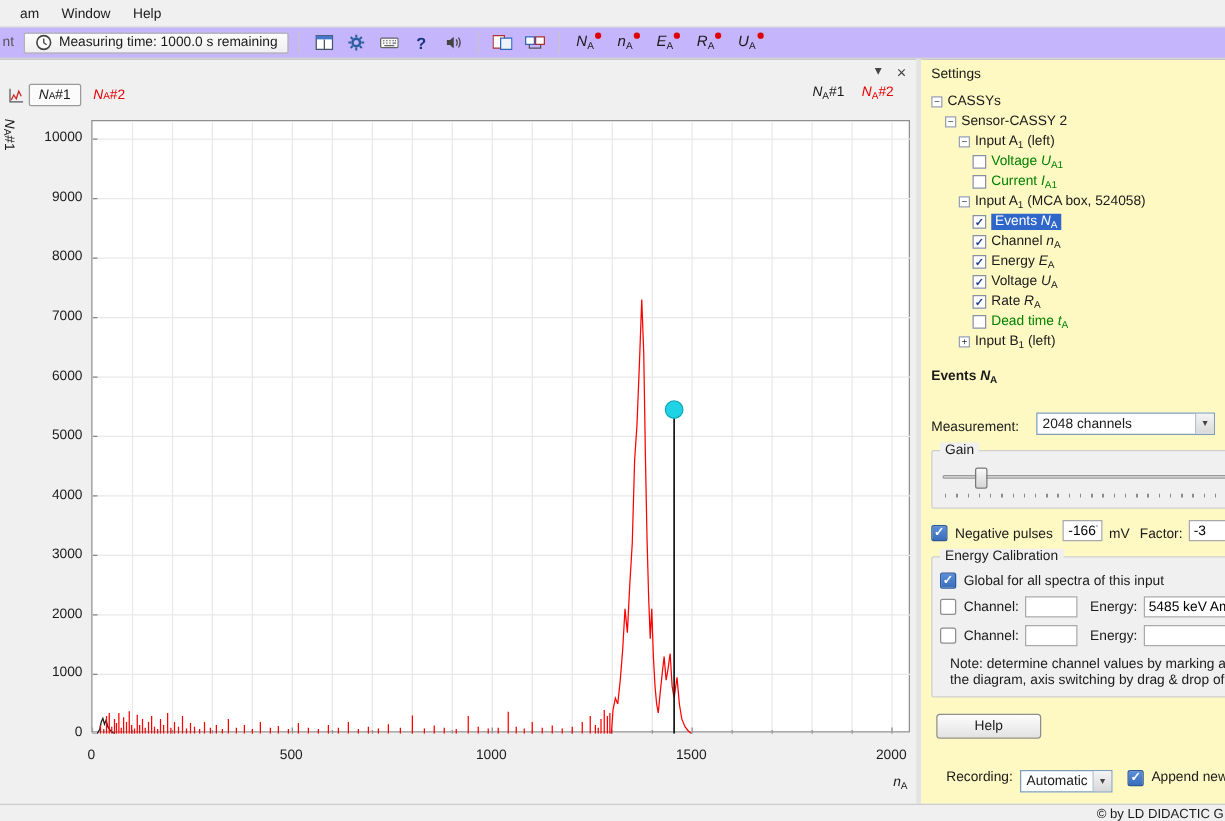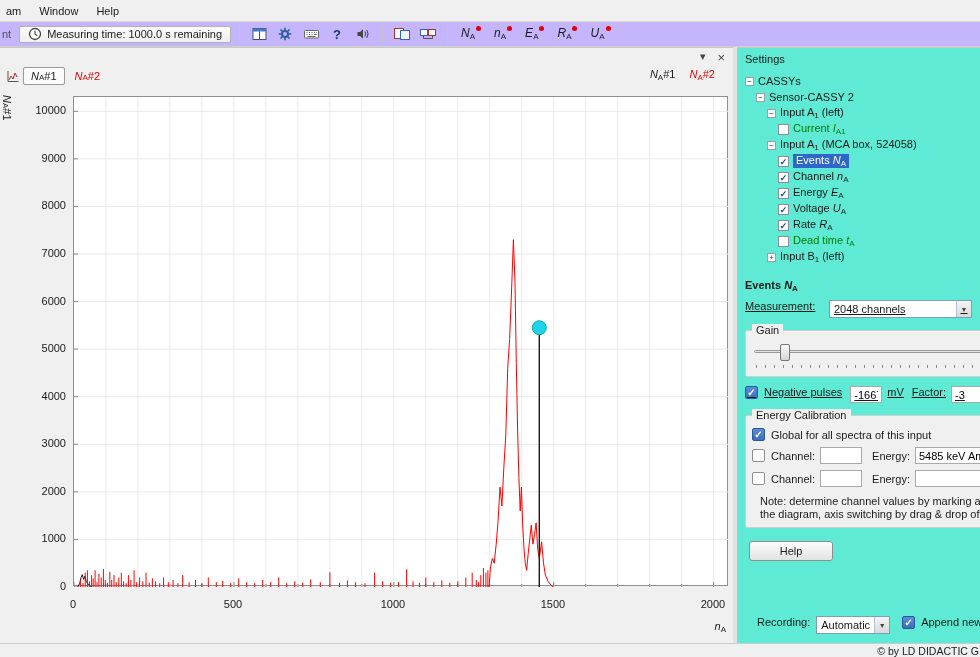--- a/index.html
+++ b/index.html
@@ -9,21 +9,21 @@
     font-family:"Liberation Sans", sans-serif; font-size:11px; color:#1a1a1a;
     background:#f0f0f0;
   }
   sub { font-size:8px; vertical-align:-2px; }
   i { font-style:italic; }
 
   
   .menubar { position:absolute; left:0; top:0; right:0; height:22px;
     background:#f0f0f0; border-bottom:1px solid #d9d9d9; display:flex; align-items:center; }
   .menu-item { padding:3px 9px; cursor:default; }
-  .menu-item:first-child { padding-left:6px; }
+  .menu-item:first-child { padding-left:16px; }
 
   
   .toolbar { position:absolute; left:0; top:22px; right:0; height:25px;
     background:#c4b5fd; border-bottom:1px solid #cfcfcf; display:flex; align-items:center; gap:4px; padding-left:2px; }
   .cutlab { color:#555; margin-right:4px; }
   .measure-box { display:flex; align-items:center; gap:5px; border:1px solid #b3b3b3;
     background:linear-gradient(#fcfcfc,#efefef); padding:2px 8px; height:17px; border-radius:2px; }
   .tsep { width:1px; height:18px; background:#c5c5c5; margin:0 4px; }
   .tbtn { display:flex; align-items:center; justify-content:center; width:22px; height:20px; border-radius:2px; }
   .qty-wrap { display:flex; align-items:center; gap:2px; }
@@ -46,31 +46,31 @@
   .plot svg { display:block; }
   .ytick { position:absolute; left:4px; width:62px; text-align:right; font-size:11px; }
   .xtick { position:absolute; width:40px; text-align:center; top:550px; font-size:11px; }
   .y-series-label { position:absolute; left:1px; top:47px; writing-mode:vertical-rl; font-size:11px; }
   .x-axis-label { position:absolute; left:688px; top:572px; width:38px; text-align:right; font-size:11px; }
 
   .splitter { position:absolute; left:733px; top:47px; width:4px; height:596px; background:#e3e3e3; cursor:ew-resize; }
 
   
   .settings-panel { position:absolute; left:737px; top:47px; width:243px; height:596px;
-    background:#5eead4; border-top:1px solid #c8c8c8; overflow:hidden; }
+    background:#fef9c3; border-top:1px solid #c8c8c8; overflow:hidden; }
   .settings-title { padding:5px 8px 8px; }
   .trow { display:flex; align-items:center; height:16px; white-space:nowrap; }
   .exp { width:9px; height:9px; border:1px solid #99a0aa; background:#fff; font-size:8px; line-height:7px;
     text-align:center; margin-right:4px; flex:0 0 9px; color:#333; }
   .tcb { width:11px; height:11px; border:1px solid #8890a0; background:#fff; margin-right:4px;
     font-size:9px; line-height:10px; text-align:center; color:#1f3f8f; font-weight:bold; flex:0 0 11px; }
   .tlab.sel { background:#2e66c9; color:#fff; padding:0 3px; }
 
   .events-title { margin:14px 0 2px 8px; font-weight:bold; }
-  .prow { display:flex; align-items:flex-start; margin:7px 8px 0; white-space:nowrap;text-decoration:underline; }
+  .prow { display:flex; align-items:flex-end; margin:22px 8px 0; white-space:nowrap; }
   .plabel { flex:0 0 84px; }
   .tin { border:1px solid #a9a9a9; background:#fff; height:17px; font:11px "Liberation Sans",sans-serif; padding:0 3px; }
   .combo { display:inline-flex; align-items:stretch; height:18px; border:1px solid #7f9db9; background:#fff; }
   .combo .val { padding:2px 4px; flex:1; white-space:nowrap; overflow:hidden; }
   .combo .arrow { width:15px; background:linear-gradient(#f4f4f4,#d9d9d9); border-left:1px solid #b0c4d8;
     display:flex; align-items:center; justify-content:center; font-size:7px; color:#444; }
 
   .group { border:1px solid #cfcfcf; border-radius:2px; margin:12px 0 0 8px; width:262px; position:relative;
     padding:12px 6px 6px; background:#f0f0f0; }
   .gtitle { position:absolute; top:-7px; left:6px; background:#f0f0f0; padding:0 4px; }
@@ -293,20 +293,24 @@
       <div class="trow" style="padding-left: 13px;">
         <span class="exp">−</span>
         <span class="tlab">Sensor-CASSY 2</span>
       </div>
       <div class="trow" style="padding-left: 24px;">
         <span class="exp">−</span>
         <span class="tlab">Input A<sub>1</sub> (left)</span>
       </div>
       <div class="trow" style="padding-left: 35px;">
         <span class="tcb"></span>
+        <span class="tlab" style="color:#008000">Voltage <i>U</i><sub>A1</sub></span>
+      </div>
+      <div class="trow" style="padding-left: 35px;">
+        <span class="tcb"></span>
         <span class="tlab" style="color:#008000">Current <i>I</i><sub>A1</sub></span>
       </div>
       <div class="trow" style="padding-left: 24px;">
         <span class="exp">−</span>
         <span class="tlab">Input A<sub>1</sub> (MCA box, 524058)</span>
       </div>
       <div class="trow" style="padding-left: 35px;">
         <span class="tcb">✓</span>
         <span class="tlab sel">Events <i>N</i><sub>A</sub></span>
       </div>

